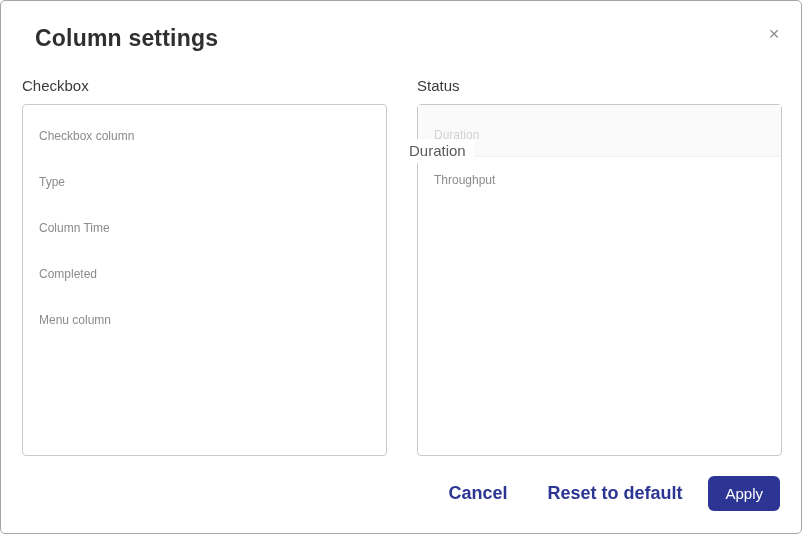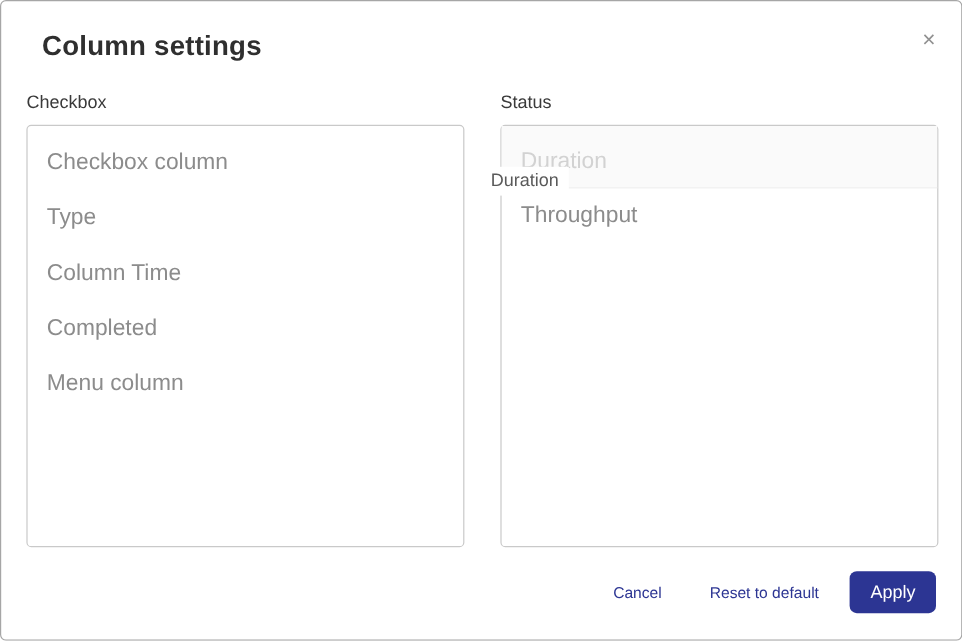--- a/index.html
+++ b/index.html
@@ -63,21 +63,21 @@
     border: 1px solid #c9c9c9;
     border-radius: 4px;
     padding-top: 8px;
   }
 
   .row {
     height: 46px;
     display: flex;
     align-items: center;
     padding-left: 16px;
-    font-size: 19px;
+    font-size: 12px;
     color: #8c8c8c;
     cursor: grab;
     text-align: right;
   }
 
   .row.ghost {
     color: #d2d2d2;
     background: #fafafa;
     border-bottom: 1px solid #f1f1f1;
     height: 52px;
@@ -99,22 +99,22 @@
 
   .footer {
     position: absolute;
     right: 21px;
     bottom: 22px;
     display: flex;
     align-items: center;
   }
 
   .text-btn {
-    font-size: 13px;
-    font-weight: 400;
+    font-size: 18px;
+    font-weight: 700;
     color: var(--accent, #2c3593);
     cursor: pointer;
     user-select: none;
   }
   .text-btn.cancel { margin-right: 40px; }
   .text-btn.reset  { margin-right: 26px; }
 
   .apply-btn {
     background: var(--accent, #2e3492);
     color: #ffffff;

